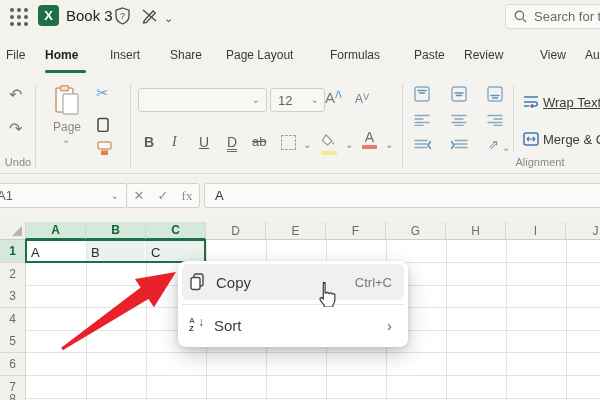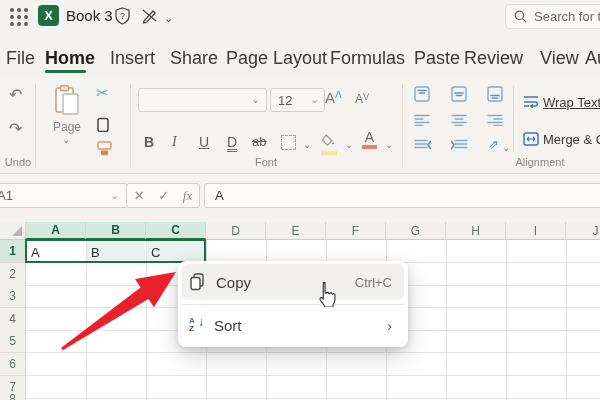--- a/index.html
+++ b/index.html
@@ -11,21 +11,21 @@
   #topbar{left:0;top:0;width:600px;height:30px;background:#f4f2ee;}
   .waffle{display:grid;grid-template-columns:repeat(3,4px);grid-gap:3px;}
   .waffle i{width:4px;height:4px;background:#5d5b58;border-radius:50%;}
   #xlicon{width:21px;height:21px;background:#1d7044;border-radius:4px;color:#fff;
           font-weight:bold;font-size:13px;display:flex;align-items:center;justify-content:center;}
   #doctitle{font-size:15px;color:#252423;}
   #searchbox{display:flex;align-items:center;background:#fbf9f7;border:1px solid #ddd9d4;
              border-radius:4px;height:23px;padding:0 8px;gap:7px;}
   #searchbox span{font-size:13px;color:#6b6a68;white-space:nowrap;}
   
-  .rtab{position:absolute;top:48px;font-size:18px;color:#3b3a39;white-space:nowrap;}
+  .rtab{position:absolute;top:48px;font-size:12px;color:#3b3a39;white-space:nowrap;}
   .rtab.active{font-weight:700;color:#201f1e;}
   #homeline{left:45px;top:70px;width:41px;height:3px;background:#1e7145;border-radius:2px;}
   
   #ribbon{left:0;top:77px;width:600px;height:96px;background:#f5f3ef;border-bottom:1px solid #dcdad6;}
   .vdiv{position:absolute;top:7px;height:84px;width:1px;background:#ddd9d4;}
   .grplabel{position:absolute;top:79px;font-size:11px;color:#8a8886;text-align:center;}
   .gico{color:#7a7876;font-size:16px;line-height:1;}
   .chv{color:#8a8886;font-size:10px;line-height:1;}
   .fbtn{position:absolute;top:58px;font-size:14px;color:#605e5c;line-height:1;}
   .combo{position:absolute;top:11px;height:22px;border:1px solid #d2cfcc;border-radius:3px;
@@ -161,21 +161,20 @@
         <path d="M12.5 8 c1.2 1.6 .2 3-1 2.3 c-.8-.5-.4-1.4 1-2.3z" fill="#9a9894"></path>
       </svg>
     <div style="width:16px;height:4px;background:#efec94;margin-top:1px;"></div>
   </div>
   <div class="abs chv" style="left:345px;top:63px;">⌄</div>
   <div class="abs" style="left:362px;top:52px;font-size:14px;color:#6e6c6a;text-align:center;">
     <span>A</span>
     <div style="width:15px;height:4px;background:#e87c72;margin-top:0px;"></div>
   </div>
   <div class="abs chv" style="left:385px;top:63px;">⌄</div>
-  <div class="grplabel" style="left:130px;width:272px;">Font</div>
 
   <svg class="abs" style="left:414px;top:9px;" width="16" height="16" viewBox="0 0 16 16">
     <rect x="1" y="1" width="14" height="14" rx="2" class="alico"></rect>
       <line x1="4" y1="4.5" x2="12" y2="4.5" class="alico2"></line>
       <line x1="5.5" y1="7" x2="10.5" y2="7" class="alico2"></line>
     </svg>
   <svg class="abs" style="left:451px;top:9px;" width="16" height="16" viewBox="0 0 16 16">
     <rect x="1" y="1" width="14" height="14" rx="2" class="alico"></rect>
       <line x1="4" y1="7" x2="12" y2="7" class="alico2"></line>
       <line x1="5.5" y1="9.5" x2="10.5" y2="9.5" class="alico2"></line>
@@ -231,21 +230,21 @@
   <div class="grplabel" style="left:402px;width:276px;">Alignment</div>
 </div>
 
 <div class="fbox" style="left:-12px;top:183px;width:130px;padding-left:8px;">
   <span>A1</span>
   <span class="chv" style="position:absolute;right:8px;">⌄</span>
 </div>
 <div class="fbox" style="left:126px;top:183px;width:72px;justify-content:space-around;color:#8f8d8b;">
   <span>✕</span>
   <span>✓</span>
-  <span style="font-style:italic;font-family:'Liberation Serif',serif;">fx</span>
+  <span style="font-family:'Liberation Serif',serif;">fx</span>
 </div>
 <div class="fbox" style="left:204px;top:183px;width:404px;padding-left:10px;color:#333;background:#fcfbfa;">
   <span>A</span>
 </div>
 
 <div class="abs" id="gridbody"></div>
 
 <div class="abs" style="left:0;top:222px;width:26px;height:18px;background:#f2f0ec;border-right:1px solid #d9d6d2;border-bottom:1px solid #cfccc8;box-sizing:border-box;">
   <div style="position:absolute;right:3px;bottom:3px;width:0;height:0;border-left:10px solid transparent;border-bottom:10px solid #b7b5b2;"></div>
 </div>

